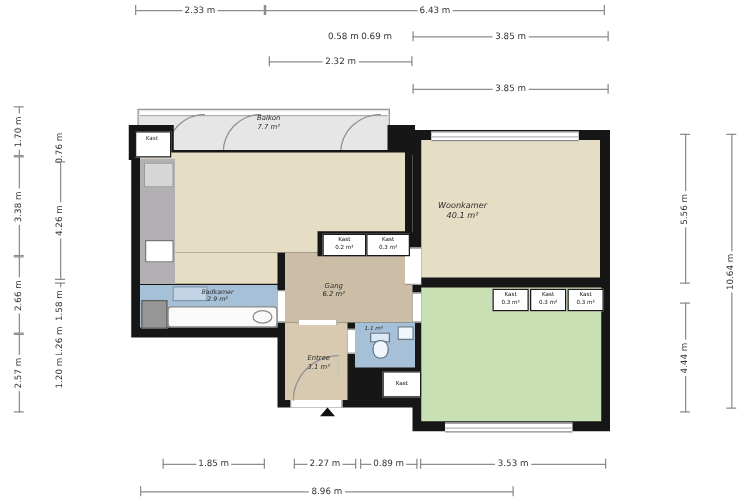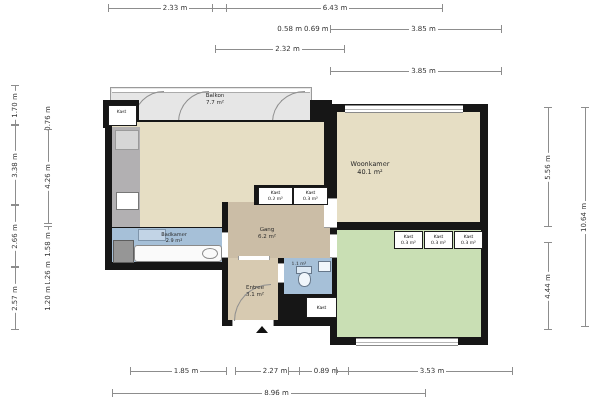--- a/index.html
+++ b/index.html
@@ -13,25 +13,25 @@
        border-top-left-radius:100% 100%;}
   .kastbox{position:absolute;background:var(--c-closet,#fff);border:1px solid #1b1b1b;
            display:flex;flex-direction:column;align-items:center;justify-content:center;
            font-size:4.5px;line-height:1.25;color:#111;text-align:center;z-index:6;}
   .window{position:absolute;background:#fff;border-top:1px solid #8a8a8a;border-bottom:1px solid #8a8a8a;}
   .window i{position:absolute;left:0;right:0;top:50%;border-top:1px solid #b5b5b5;display:block;}
   .gapv{position:absolute;background:#fff;border-top:1px solid #9a9a9a;border-bottom:1px solid #9a9a9a;z-index:4;}
   .gaph{position:absolute;background:#fff;border-left:1px solid #9a9a9a;border-right:1px solid #9a9a9a;z-index:4;}
   .fix{position:absolute;z-index:5;}
   .rlabel{position:absolute;display:flex;flex-direction:column;align-items:center;justify-content:center;
-          text-align:center;color:#2b2b2b;font-size:6.5px;line-height:1.25;z-index:7;}
+          text-align:center;color:#2b2b2b;font-size:6.5px;line-height:1.25;z-index:7;font-style:italic;}
   .arrow-up{position:absolute;width:0;height:0;border-left:6px solid transparent;
             border-right:6px solid transparent;border-bottom:7px solid #111;z-index:7;}
   
-  .hdim{position:absolute;height:10px;display:flex;align-items:center;justify-content:center;z-index:8;padding-left:15px;}
+  .hdim{position:absolute;height:10px;display:flex;align-items:center;justify-content:center;z-index:8;}
   .hdim i{position:absolute;left:0;right:0;top:50%;border-top:1px solid #8d8d8d;}
   .hdim::before,.hdim::after{content:"";position:absolute;top:1px;bottom:1px;border-left:1px solid #8d8d8d;}
   .hdim::before{left:0;}.hdim::after{right:0;}
   .hdim span{position:relative;background:#fff;padding:0 2px;font-size:7px;line-height:10px;
              color:#333;white-space:nowrap;z-index:1;}
   .hdim.nol::before,.hdim.nol::after{display:none;}
   .hdim.nol span{padding:0 1px;}
   .vdim{position:absolute;width:10px;display:flex;align-items:center;justify-content:center;z-index:8;}
   .vdim i{position:absolute;top:0;bottom:0;left:50%;border-left:1px solid #8d8d8d;}
   .vdim::before,.vdim::after{content:"";position:absolute;left:1px;right:1px;border-top:1px solid #8d8d8d;}
@@ -143,21 +143,21 @@
     <span>3.1 m²</span>
   </div>
   <div class="rlabel" style="left:286px;top:261px;width:26px;font-size:4.5px">
     <span>1.1 m²</span>
   </div>
 
   <div class="hdim" style="left:108px;top:3px;width:104px">
       <i></i>
       <span>2.33 m</span>
     </div>
-  <div class="hdim" style="left:212px;top:3px;width:216px">
+  <div class="hdim" style="left:212px;top:3px;width:272px">
       <i></i>
       <span>6.43 m</span>
     </div>
   <div class="hdim nol" style="left:248px;top:24px;width:80px">
       <span>0.58 m</span>
       <span>0.69 m</span>
     </div>
   <div class="hdim" style="left:330px;top:24px;width:157px">
       <i></i>
       <span>3.85 m</span>
@@ -176,21 +176,21 @@
       <span>1.85 m</span>
     </div>
   <div class="hdim" style="left:235px;top:366px;width:50px">
       <i></i>
       <span>2.27 m</span>
     </div>
   <div class="hdim" style="left:288px;top:366px;width:46px">
       <i></i>
       <span>0.89 m</span>
     </div>
-  <div class="hdim" style="left:336px;top:366px;width:162px">
+  <div class="hdim" style="left:336px;top:366px;width:149px">
       <i></i>
       <span>3.53 m</span>
     </div>
   <div class="hdim" style="left:112px;top:388px;width:299px">
       <i></i>
       <span>8.96 m</span>
     </div>
 
   <div class="vdim" style="left:10px;top:85px;height:40px">
       <i></i>

